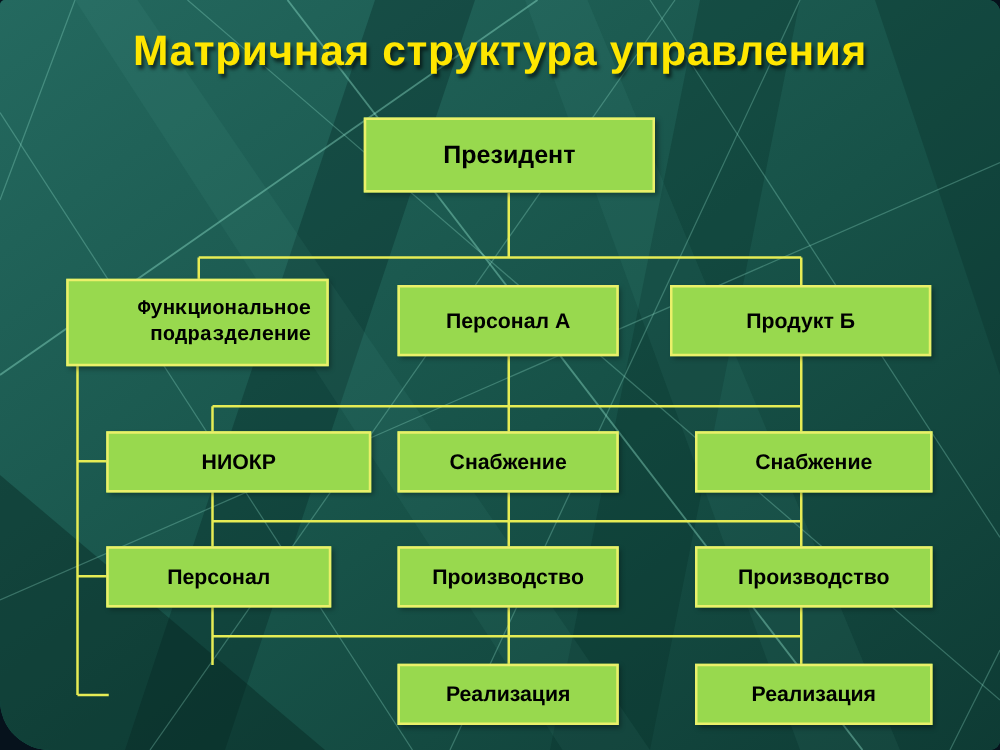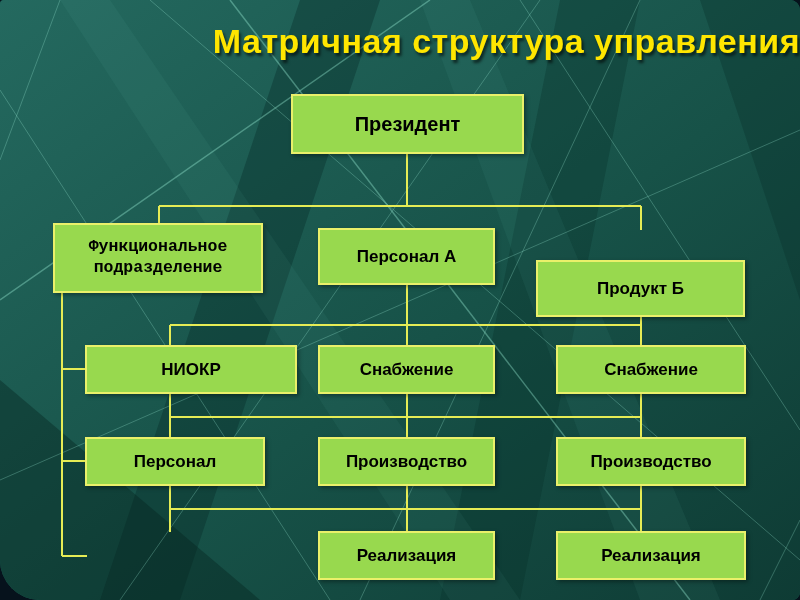--- a/index.html
+++ b/index.html
@@ -24,43 +24,43 @@
     width: 800px; height: 600px;
   }
   .bg-svg { z-index: 0; }
   .conn-svg { z-index: 1; }
   .slide-title {
     position: absolute;
     z-index: 3;
     top: 22px;
     left: 0;
     width: 100%;
-    text-align: right;
+    text-align: center;
     color: var(--title-color, #ffe600);
     font-size: 34px;
     font-weight: bold;
     letter-spacing: 0.5px;
     text-shadow: 2px 3px 3px rgba(0,0,0,0.6);
   }
   .node {
     position: absolute;
     z-index: 2;
     background: var(--box-fill, #98d94e);
     border: 2px solid var(--box-border, #eaf06a);
     box-shadow: 2px 2px 4px rgba(0,0,0,0.35);
     color: #000;
     font-weight: bold;
     font-size: 17px;
     display: flex;
     align-items: center;
     justify-content: center;
-    text-align: center;
+    text-align: right;
     box-sizing: border-box;
     line-height: 1.25;
-    padding: 2px 2px;
+    padding: 2px 12px;
   }
   .node.president { font-size: 20px; }
   .node.two-line { font-size: 16.5px; }
   .conn-svg line {
     stroke: var(--line, #e6ec55);
     stroke-width: 2;
   }
 </style>
 </head>
 <body>
@@ -114,21 +114,21 @@
     <line x1="62" y1="461" x2="87" y2="461"></line>
     <line x1="62" y1="556" x2="87" y2="556"></line>
   </svg>
 
   <div class="slide-title">Матричная  структура управления</div>
 
   <div class="node president" style="left:291px; top:94px; width:233px; height:60px;">Президент</div>
 
   <div class="node two-line" style="left:53px; top:223px; width:210px; height:70px;font-family:Liberation Mono, monospace;">Функциональное подразделение</div>
   <div class="node" style="left:318px; top:228px; width:177px; height:57px;">Персонал А</div>
-  <div class="node" style="left:536px; top:228px; width:209px; height:57px;margin-top:32px;">Продукт Б</div>
+  <div class="node" style="left:536px; top:228px; width:209px; height:57px;">Продукт Б</div>
 
   <div class="node" style="left:85px; top:345px; width:212px; height:49px;">НИОКР</div>
   <div class="node" style="left:318px; top:345px; width:177px; height:49px;">Снабжение</div>
   <div class="node" style="left:556px; top:345px; width:190px; height:49px;">Снабжение</div>
 
   <div class="node" style="left:85px; top:437px; width:180px; height:49px;">Персонал</div>
   <div class="node" style="left:318px; top:437px; width:177px; height:49px;">Производство</div>
   <div class="node" style="left:556px; top:437px; width:190px; height:49px;">Производство</div>
 
   <div class="node" style="left:318px; top:531px; width:177px; height:49px;">Реализация</div>

